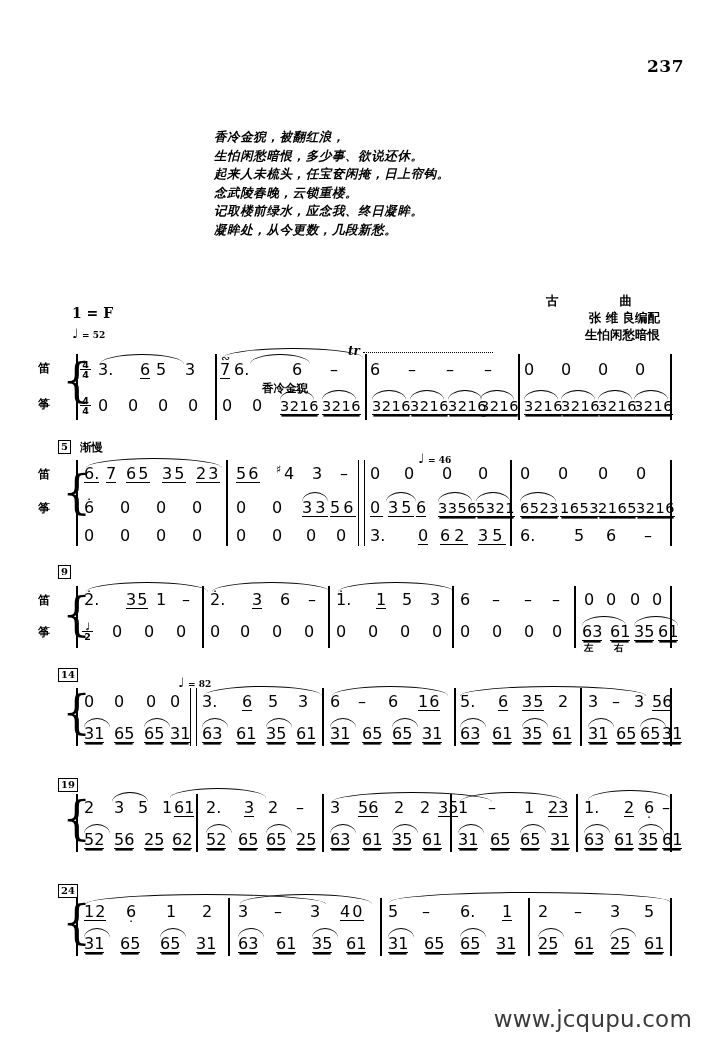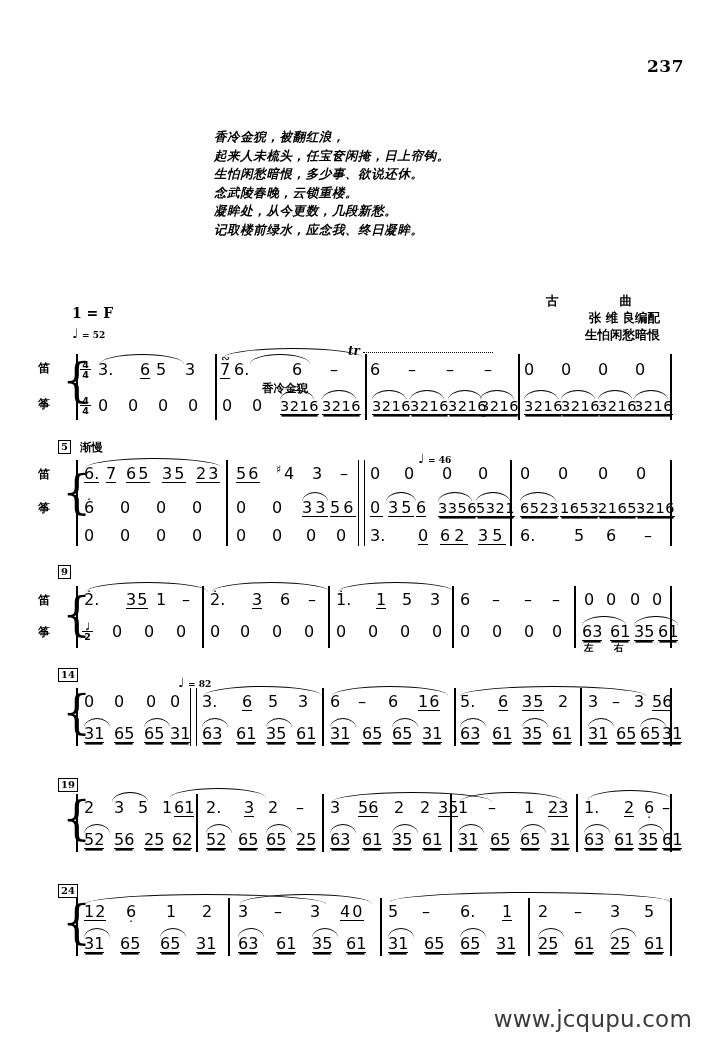--- a/index.html
+++ b/index.html
@@ -101,25 +101,25 @@
 </head>
 <body>
 
 <div class="page">
 
   <div class="page-number">237</div>
 
 
   <div class="lyrics">
     <div>香冷金猊，被翻红浪，</div>
+    <div>生怕闲愁暗恨，多少事、欲说还休。</div>
     <div>起来人未梳头，任宝奁闲掩，日上帘钩。</div>
-    <div>生怕闲愁暗恨，多少事、欲说还休。</div>
     <div>念武陵春晚，云锁重楼。</div>
+    <div>记取楼前绿水，应念我、终日凝眸。</div>
     <div>凝眸处，从今更数，几段新愁。</div>
-    <div>记取楼前绿水，应念我、终日凝眸。</div>
   </div>
 
   <div class="credits">
     <div class="row1">古　　曲</div>
     <div>张 维 良编配</div>
     <div>生怕闲愁暗恨</div>
   </div>
 
   <div class="keysig">1 = F</div>
 

